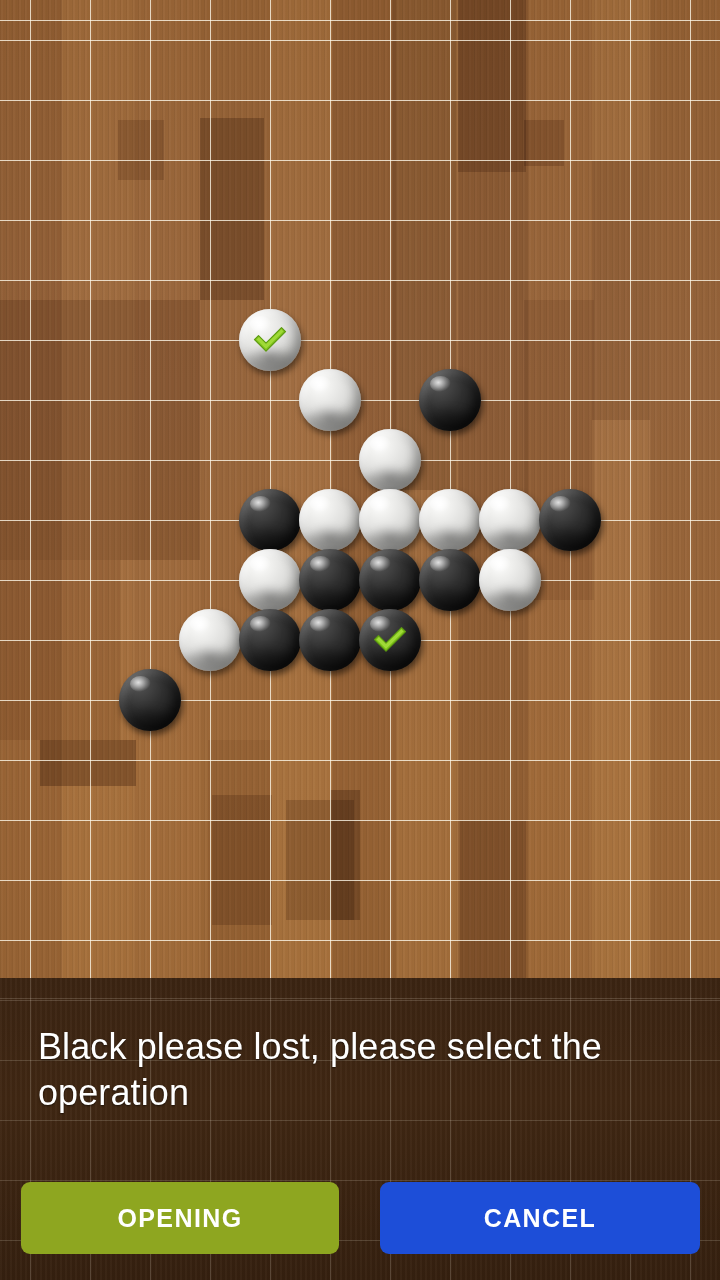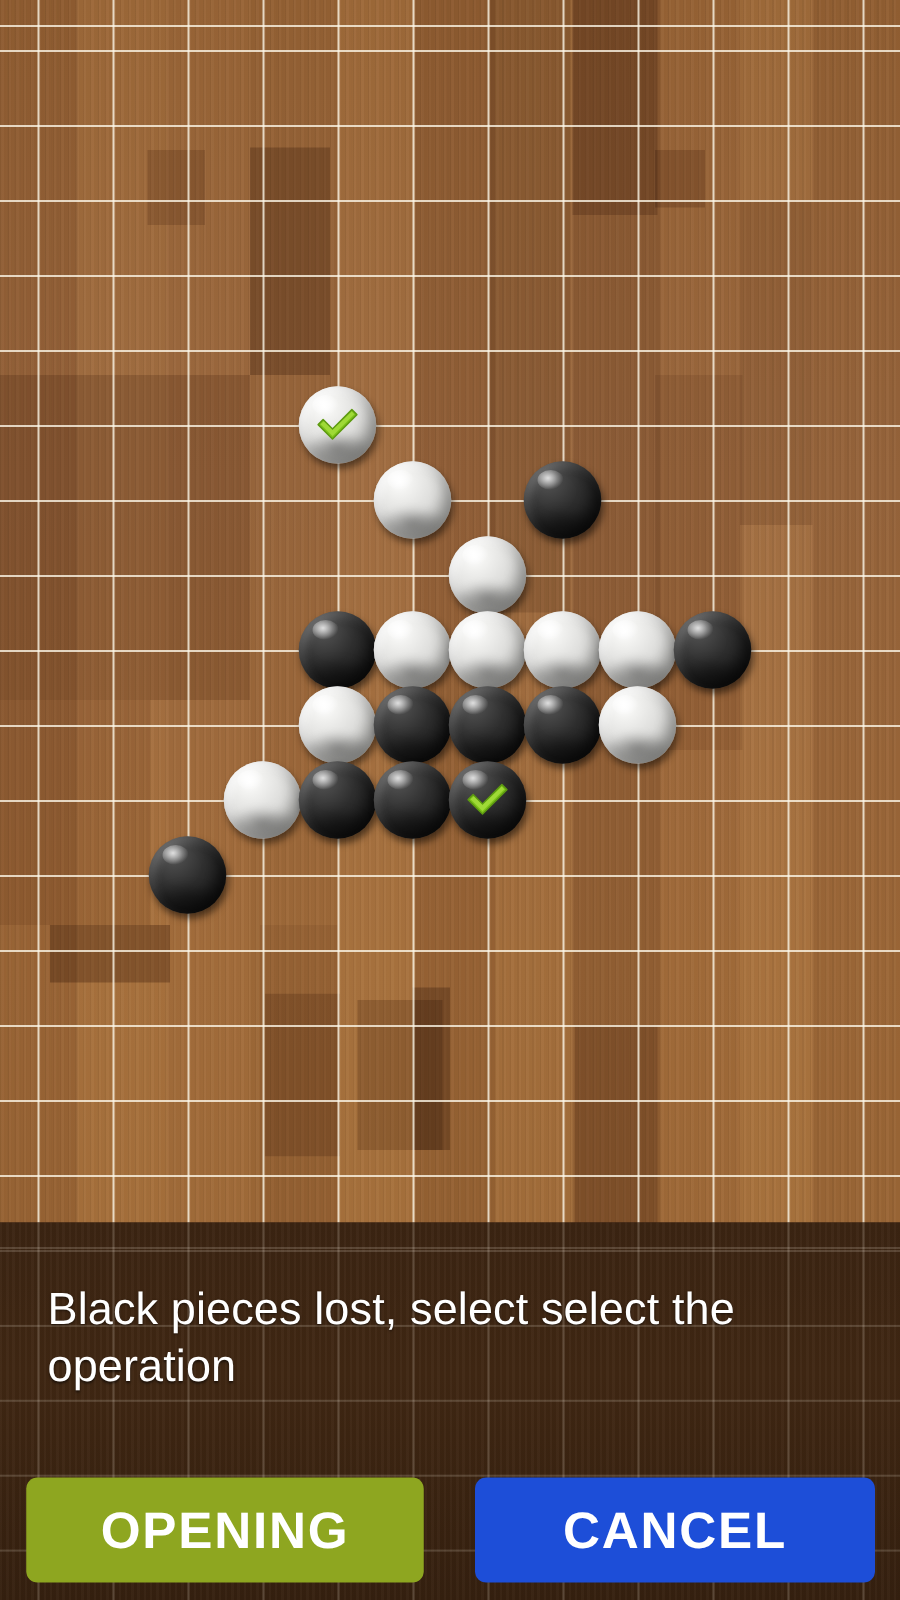--- a/index.html
+++ b/index.html
@@ -116,23 +116,23 @@
   #dialog-message {
     position:absolute; left:38px; top:46px; width:650px;
     color:#ffffff; font-size:36px; line-height:46px;
     letter-spacing:0.1px;
     text-shadow:0 1px 2px rgba(0,0,0,0.55);
   }
   .dlg-buttons {
     position:absolute; left:0; top:204px; width:720px; height:78px;
   }
   .dlg-btn {
-    position:absolute; top:0; height:84px;
+    position:absolute; top:0; height:72px;
     border:none; border-radius:9px;
-    color:#ffffff; font-size:41px; font-weight:bold;
+    color:#ffffff; font-size:25px; font-weight:bold;
     letter-spacing:1.4px;
     font-family:"Liberation Sans", sans-serif;
     cursor:pointer;
     display:flex; align-items:center; justify-content:center;
   }
   #btn-opening { left:21px;  width:318px; }
   #btn-cancel  { left:380px; width:320px; }
 </style>
 </head>
 <body>
@@ -239,19 +239,19 @@
       <div class="stone black" style="left: 150px; top: 700px;">
         <div class="gloss"></div>
       </div>
     </div>
 </div>
 
 <div id="dialog">
   <div class="dlgwood"></div>
   <div class="dlggrid"></div>
 
-  <div id="dialog-message">Black pieces lost, select select the operation</div>
+  <div id="dialog-message">Black please lost, please select the operation</div>
 
   <div class="dlg-buttons">
     <button class="dlg-btn" id="btn-opening" style="background-color: rgb(142, 166, 32);">OPENING</button>
     <button class="dlg-btn" id="btn-cancel" style="background-color: #1d4ed8;">CANCEL</button>
   </div>
 </div>
 
 </body></html>

